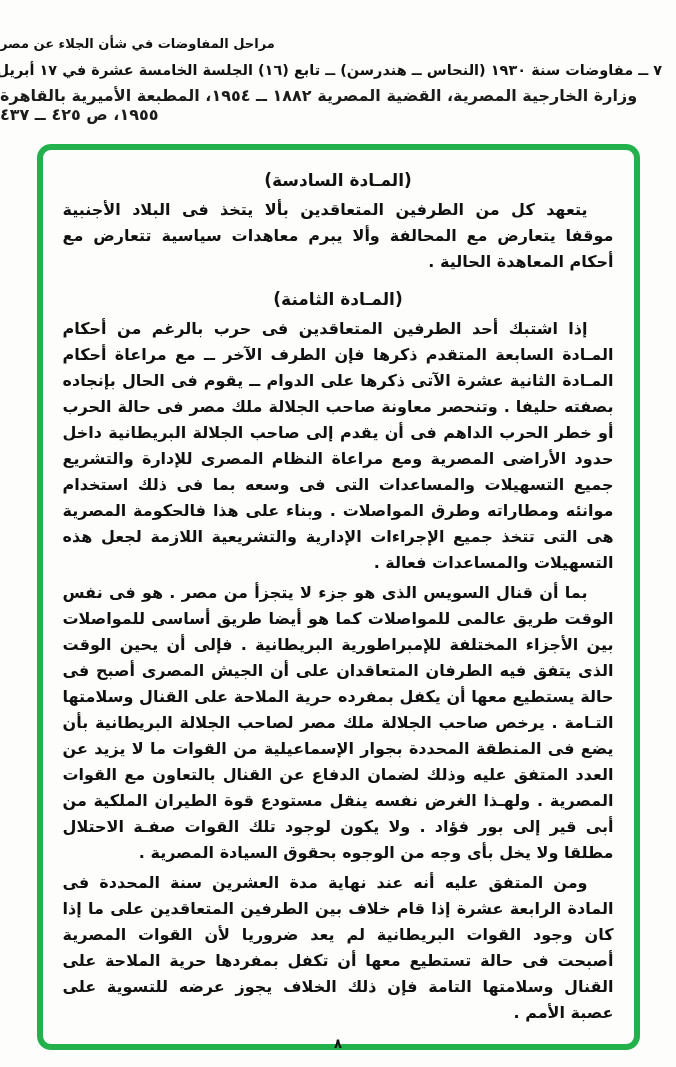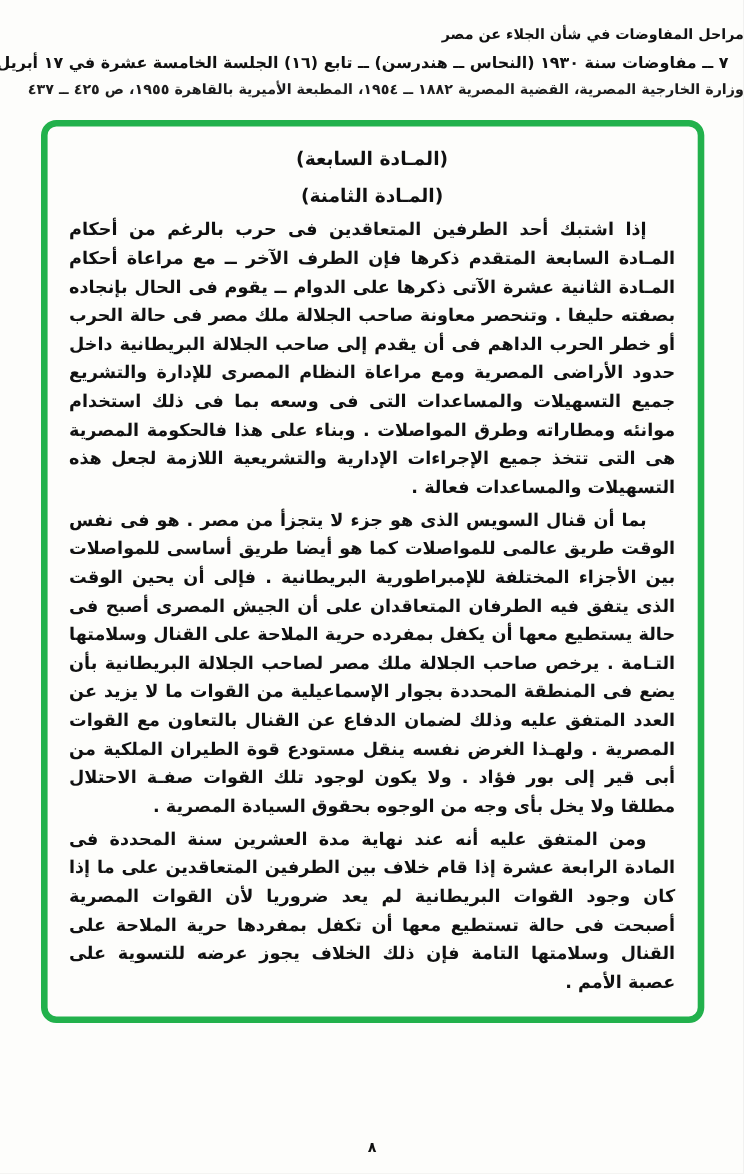--- a/index.html
+++ b/index.html
@@ -13,38 +13,38 @@
     height: 1067px;
     margin: 0 auto;
     background: #fdfdfb;
     font-family: "DejaVu Sans", sans-serif;
     direction: rtl;
     color: #111;
     overflow: hidden;
     box-sizing: border-box;
   }
   .header {
-    padding-top: 24px;
-    text-align: right;
+    padding-top: 36px;
+    text-align: left;
   }
   .doc-title {
     font-size: 13px;
     font-weight: bold;
     letter-spacing: 0.2px;
   }
   .doc-subtitle {
     margin-top: 11px;
     font-size: 14.5px;
     font-weight: bold;
     padding: 0 14px;
     white-space: nowrap;
   }
   .doc-source {
     margin-top: 8px;
-    font-size: 13px;
+    font-size: 16px;
     font-weight: bold;
     color: #1c1c1c;
   }
   .annotation-box {
     width: 603px;
     margin: 20px auto 0;
     border: 6px solid #22b14c;
     border-radius: 14px;
     box-sizing: border-box;
     padding: 6px 20px 14px;
@@ -80,23 +80,26 @@
 <div class="page">
 
   <div class="header">
     <div class="doc-title">مراحل المفاوضات في شأن الجلاء عن مصر</div>
     <div class="doc-subtitle">٧ ــ مفاوضات سنة ١٩٣٠ (النحاس ــ هندرسن) ــ تابع (١٦) الجلسة الخامسة عشرة في ١٧ أبريل ١٩٣٠</div>
     <div class="doc-source">وزارة الخارجية المصرية، القضية المصرية ١٨٨٢ ــ ١٩٥٤، المطبعة الأميرية بالقاهرة ١٩٥٥، ص ٤٢٥ ــ ٤٣٧</div>
   </div>
 
   <div class="annotation-box" style="border-color: rgb(34, 177, 76);">
 
+    <div class="article">
+      <div class="article-heading">(المـادة السادسة)</div>
+      <p class="article-paragraph">يتعهد كل من الطرفين المتعاقدين بألا يتخذ فى البلاد الأجنبية موقفا يتعارض مع المحالفة وألا يبرم معاهدات سياسية تتعارض مع أحكام المعاهدة الحالية .</p>
+    </div>
 
     <div class="article">
-      <div class="article-heading">(المـادة السابعة)</div>
     </div>
 
     <div class="article">
       <div class="article-heading">(المـادة الثامنة)</div>
       <p class="article-paragraph">إذا اشتبك أحد الطرفين المتعاقدين فى حرب بالرغم من أحكام المـادة السابعة المتقدم ذكرها فإن الطرف الآخر ــ مع مراعاة أحكام المـادة الثانية عشرة الآتى ذكرها على الدوام ــ يقوم فى الحال بإنجاده بصفته حليفا . وتنحصر معاونة صاحب الجلالة ملك مصر فى حالة الحرب أو خطر الحرب الداهم فى أن يقدم إلى صاحب الجلالة البريطانية داخل حدود الأراضى المصرية ومع مراعاة النظام المصرى للإدارة والتشريع جميع التسهيلات والمساعدات التى فى وسعه بما فى ذلك استخدام موانئه ومطاراته وطرق المواصلات . وبناء على هذا فالحكومة المصرية هى التى تتخذ جميع الإجراءات الإدارية والتشريعية اللازمة لجعل هذه التسهيلات والمساعدات فعالة .</p>
     </div>
 
     <div class="article">
       <p class="article-paragraph">بما أن قنال السويس الذى هو جزء لا يتجزأ من مصر . هو فى نفس الوقت طريق عالمى للمواصلات كما هو أيضا طريق أساسى للمواصلات بين الأجزاء المختلفة للإمبراطورية البريطانية . فإلى أن يحين الوقت الذى يتفق فيه الطرفان المتعاقدان على أن الجيش المصرى أصبح فى حالة يستطيع معها أن يكفل بمفرده حرية الملاحة على القنال وسلامتها التـامة . يرخص صاحب الجلالة ملك مصر لصاحب الجلالة البريطانية بأن يضع فى المنطقة المحددة بجوار الإسماعيلية من القوات ما لا يزيد عن العدد المتفق عليه وذلك لضمان الدفاع عن القنال بالتعاون مع القوات المصرية . ولهـذا الغرض نفسه ينقل مستودع قوة الطيران الملكية من أبى قير إلى بور فؤاد . ولا يكون لوجود تلك القوات صفـة الاحتلال مطلقا ولا يخل بأى وجه من الوجوه بحقوق السيادة المصرية .</p>
       <p class="article-paragraph">ومن المتفق عليه أنه عند نهاية مدة العشرين سنة المحددة فى المادة الرابعة عشرة إذا قام خلاف بين الطرفين المتعاقدين على ما إذا كان وجود القوات البريطانية لم يعد ضروريا لأن القوات المصرية أصبحت فى حالة تستطيع معها أن تكفل بمفردها حرية الملاحة على القنال وسلامتها التامة فإن ذلك الخلاف يجوز عرضه للتسوية على عصبة الأمم .</p>

